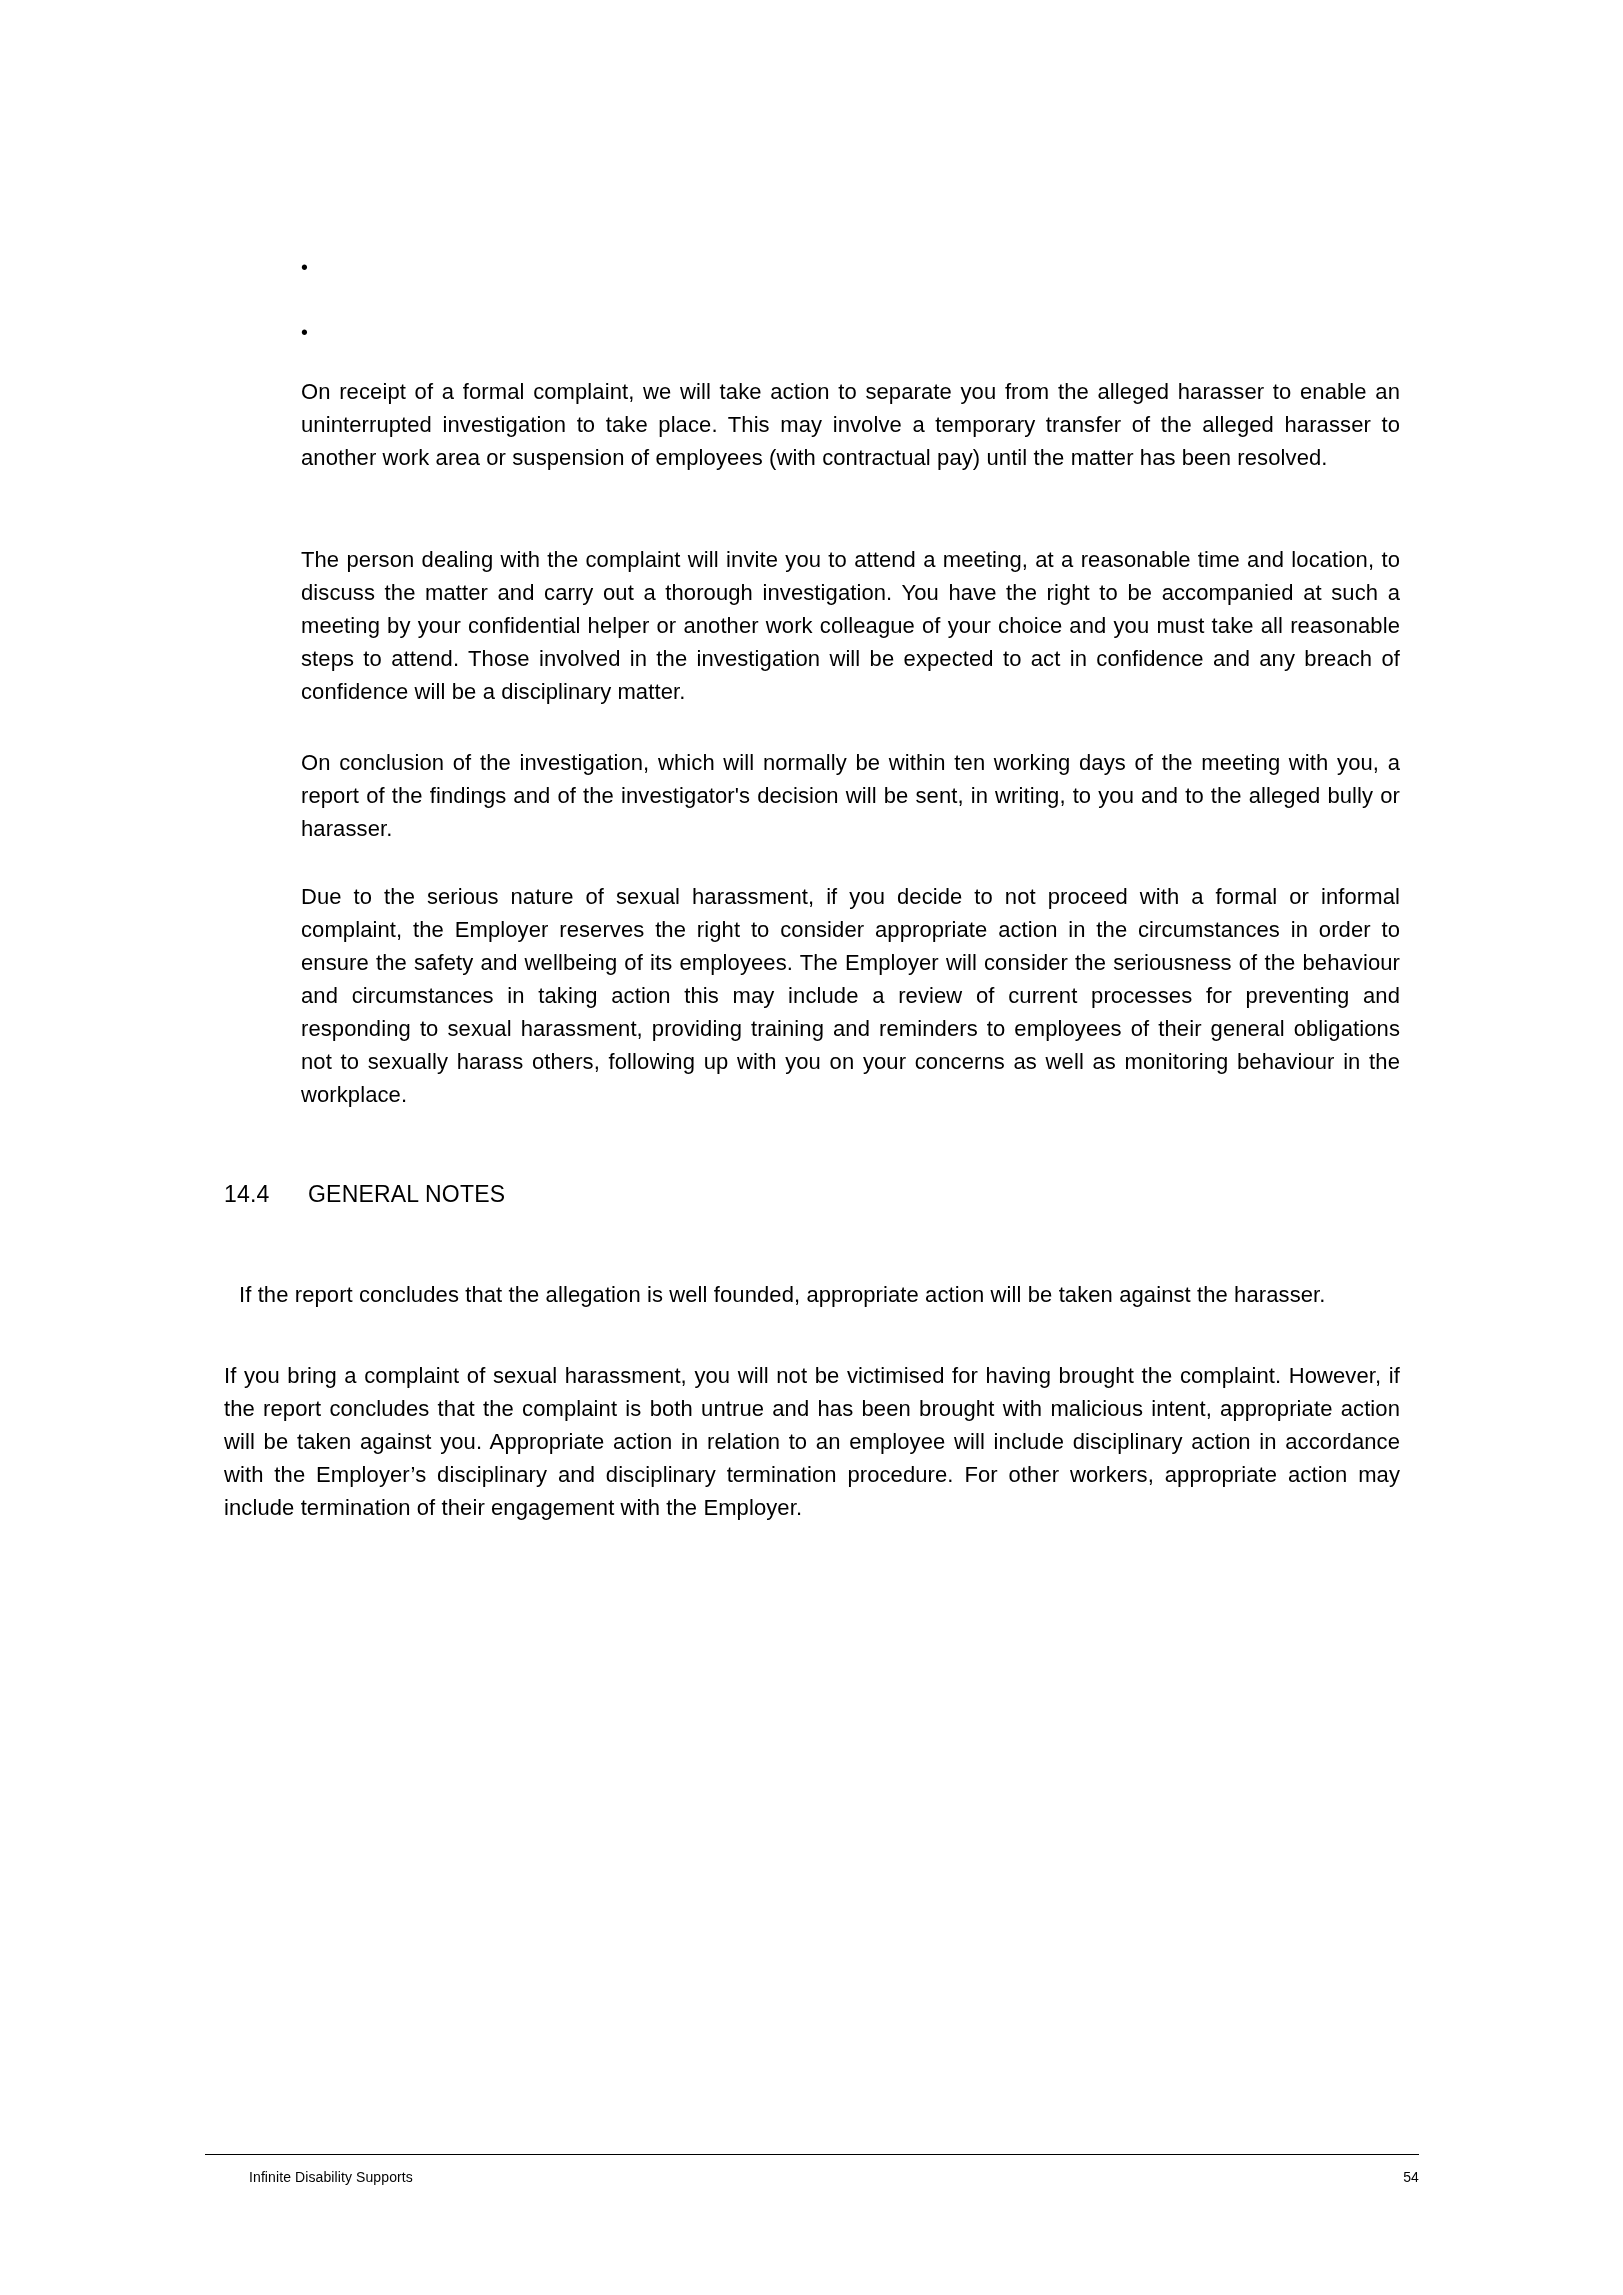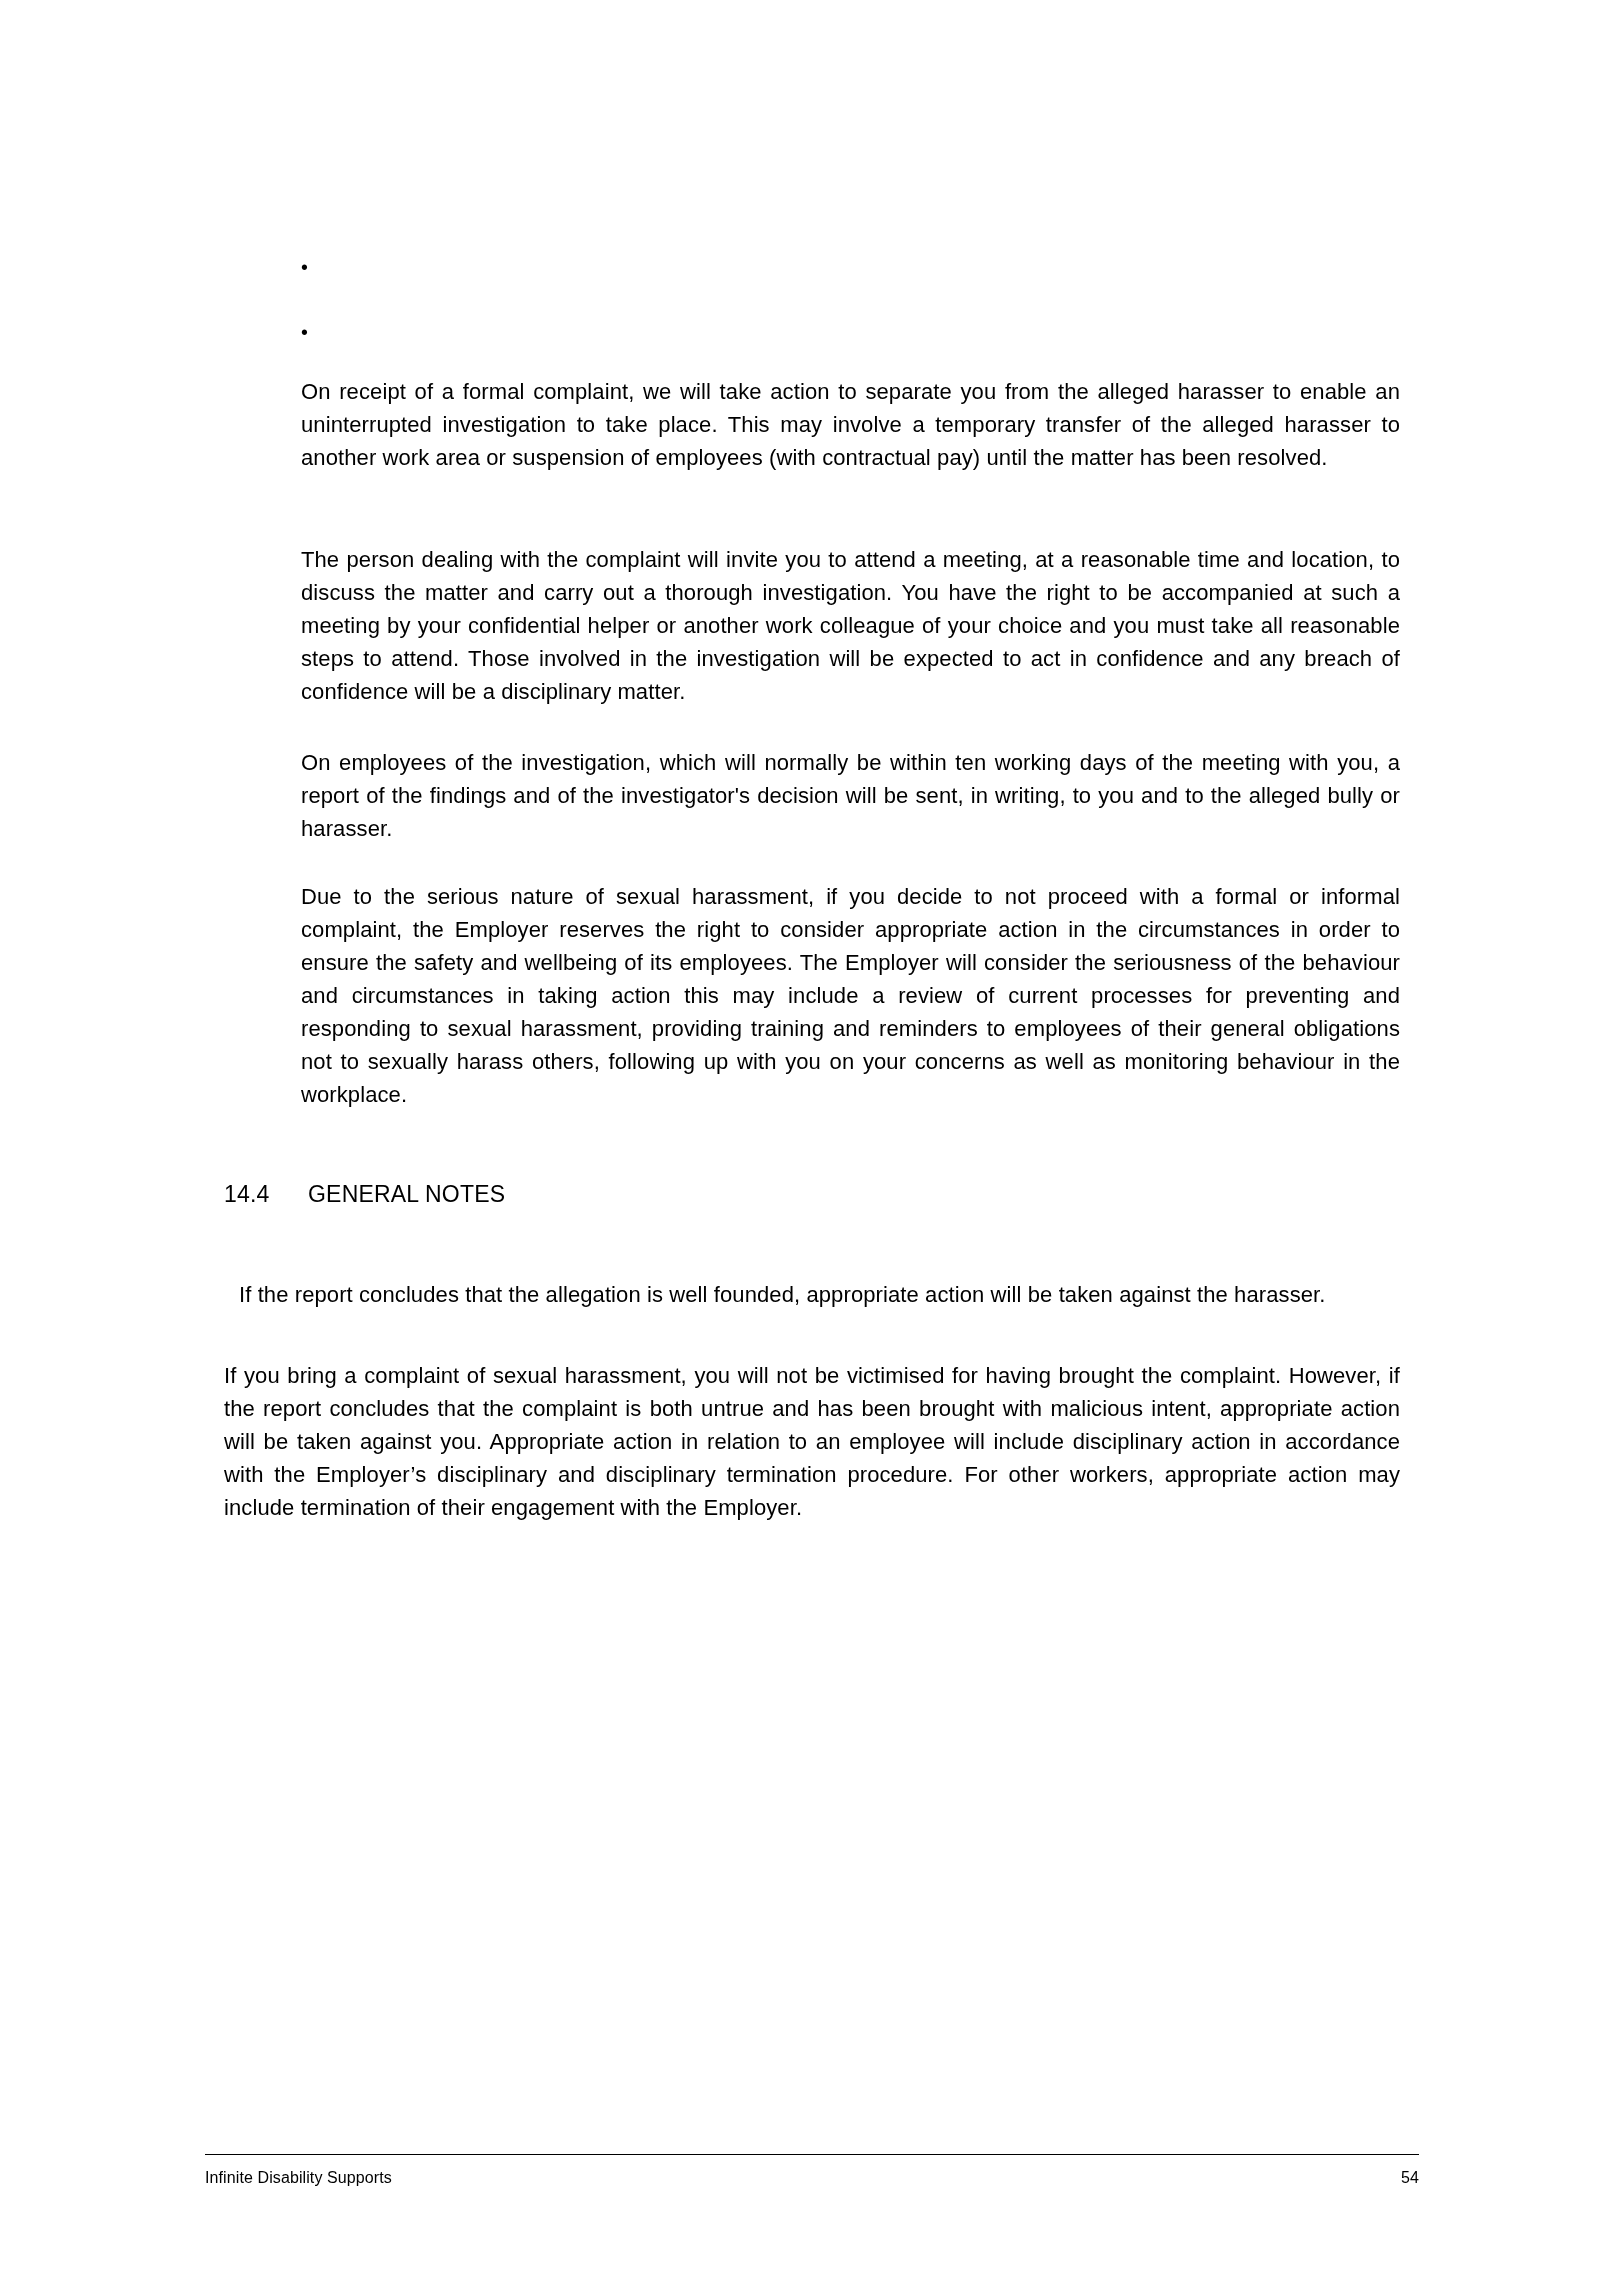--- a/index.html
+++ b/index.html
@@ -103,22 +103,23 @@
   .footer-rule {
     width: 100%;
     height: 0;
     border-top: 1.6px solid #000000;
   }
   .footer-row {
     display: flex;
     justify-content: space-between;
     align-items: baseline;
     margin-top: 14.4px;
-    font-size: 16px;
+    font-size: 14px;
     letter-spacing: 0.1px;
+    margin-left: 44px;
   }
   .footer-left { white-space: nowrap; }
   .footer-right { white-space: nowrap; }
 </style>
 </head>
 <body>
 
 <div class="page">
 
   <div class="content">
@@ -129,21 +130,21 @@
       </li>
       <li class="bullet-item">
         <span class="bullet-glyph">•</span>
       </li>
     </ul>
 
     <p class="para-indent" style="top:375px;margin:0;">On receipt of a formal complaint, we will take action to separate you from the alleged harasser to enable an uninterrupted investigation to take place. This may involve a temporary transfer of the alleged harasser to another work area or suspension of employees (with contractual pay) until the matter has been resolved.</p>
 
     <p class="para-indent" style="top:543px;margin:0;">The person dealing with the complaint will invite you to attend a meeting, at a reasonable time and location, to discuss the matter and carry out a thorough investigation. You have the right to be accompanied at such a meeting by your confidential helper or another work colleague of your choice and you must take all reasonable steps to attend. Those involved in the investigation will be expected to act in confidence and any breach of confidence will be a disciplinary matter.</p>
 
-    <p class="para-indent" style="top:746px;margin:0;">On employees of the investigation, which will normally be within ten working days of the meeting with you, a report of the findings and of the investigator's decision will be sent, in writing, to you and to the alleged bully or harasser.</p>
+    <p class="para-indent" style="top:746px;margin:0;">On conclusion of the investigation, which will normally be within ten working days of the meeting with you, a report of the findings and of the investigator's decision will be sent, in writing, to you and to the alleged bully or harasser.</p>
 
     <p class="para-indent" style="top:880px;margin:0;">Due to the serious nature of sexual harassment, if you decide to not proceed with a formal or informal complaint, the Employer reserves the right to consider appropriate action in the circumstances in order to ensure the safety and wellbeing of its employees. The Employer will consider the seriousness of the behaviour and circumstances in taking action this may include a review of current processes for preventing and responding to sexual harassment, providing training and reminders to employees of their general obligations not to sexually harass others, following up with you on your concerns as well as monitoring behaviour in the workplace.</p>
 
     <h2 class="heading" style="top:1181px;margin:0;">
       <span class="heading-num">14.4</span>
       <span class="heading-title">GENERAL NOTES</span>
     </h2>
 
     <p class="para-full" style="top:1263px;margin:15px;">If the report concludes that the allegation is well founded, appropriate action will be taken against the harasser.</p>
 

